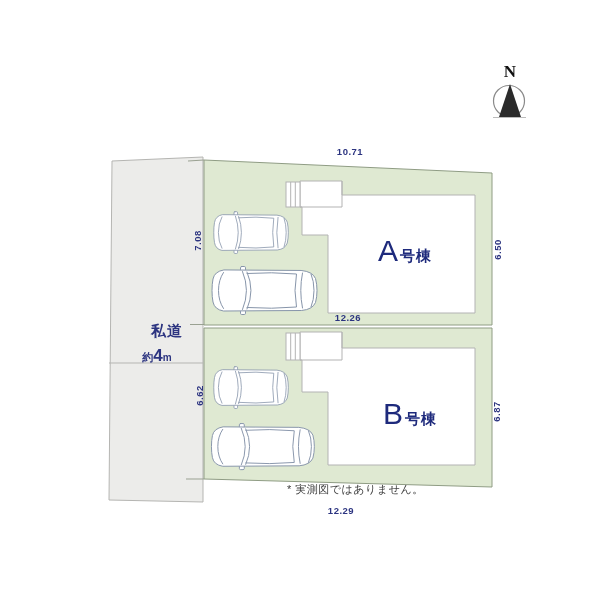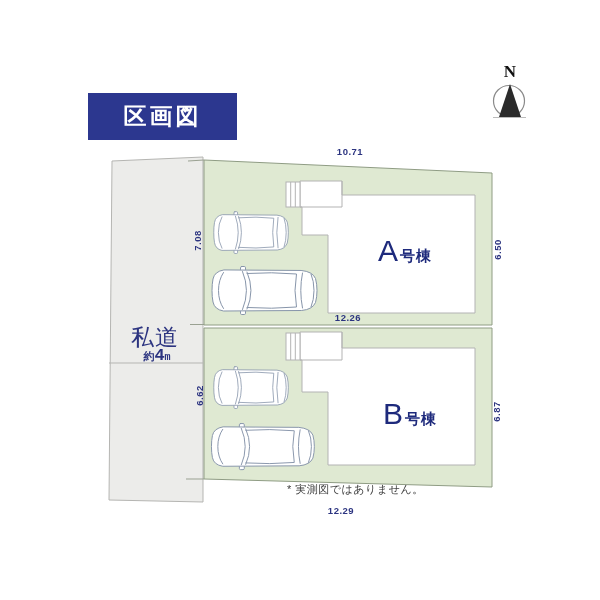--- a/index.html
+++ b/index.html
@@ -37,26 +37,26 @@
   .dim.vert{width:40px;transform:rotate(-90deg);}
   .dim-a-top{left:325px;top:146px;}
   .dim-boundary{left:323px;top:312px;}
   .dim-b-bottom{left:316px;top:485px;margin-top:20px;}
   .dim-a-left{left:177px;top:235px;}
   .dim-b-left{left:179px;top:390px;}
   .dim-a-right{left:477px;top:244px;}
   .dim-b-right{left:476px;top:406px;}
 
   .road-label{
-    position:absolute;left:131px;top:322px;width:52px;text-align:left;
-    font-size:23px;font-weight:normal;color:var(--ink);letter-spacing:1px;
+    position:absolute;left:131px;top:322px;width:52px;text-align:right;
+    font-size:15px;font-weight:bold;color:var(--ink);letter-spacing:1px;
   }
   .road-size{
     position:absolute;left:131px;top:346px;width:52px;text-align:center;
-    color:var(--ink);font-weight:600;font-family:Liberation Mono, monospace;
+    color:var(--ink);font-weight:600;
   }
   .road-size .approx{font-size:11px;}
   .road-size .num{font-size:17px;}
   .road-size .unit{font-size:10px;}
 
   .house-label{
     position:absolute;width:130px;text-align:center;
     font-size:15px;font-weight:600;color:#1e2a7c;letter-spacing:1px;
   }
   .house-label::first-letter{font-size:30px;font-weight:500;letter-spacing:2px;}
@@ -130,21 +130,20 @@
     <use href="#car" transform="translate(212,368) scale(0.71,0.87)"></use>
     <use href="#car" transform="translate(209,425) scale(0.98,0.96)"></use>
 
     <g>
       <circle cx="509" cy="101" r="15.5" fill="none" stroke="#8a8a8a" stroke-width="1.2"></circle>
       <line x1="493" y1="117.5" x2="526" y2="117.5" stroke="#bbbbbb" stroke-width="1"></line>
       <polygon points="510,84 499,117 521,117" fill="var(--compass_needle)"></polygon>
     </g>
   </svg>
 
-  <div class="title-box">区画図</div>
   <div class="compass-n">N</div>
 
   <div class="dim dim-a-top">10.71</div>
   <div class="dim dim-boundary">12.26</div>
   <div class="dim dim-b-bottom">12.29</div>
   <div class="dim vert dim-a-left">7.08</div>
   <div class="dim vert dim-b-left">6.62</div>
   <div class="dim vert dim-a-right">6.50</div>
   <div class="dim vert dim-b-right">6.87</div>
 

